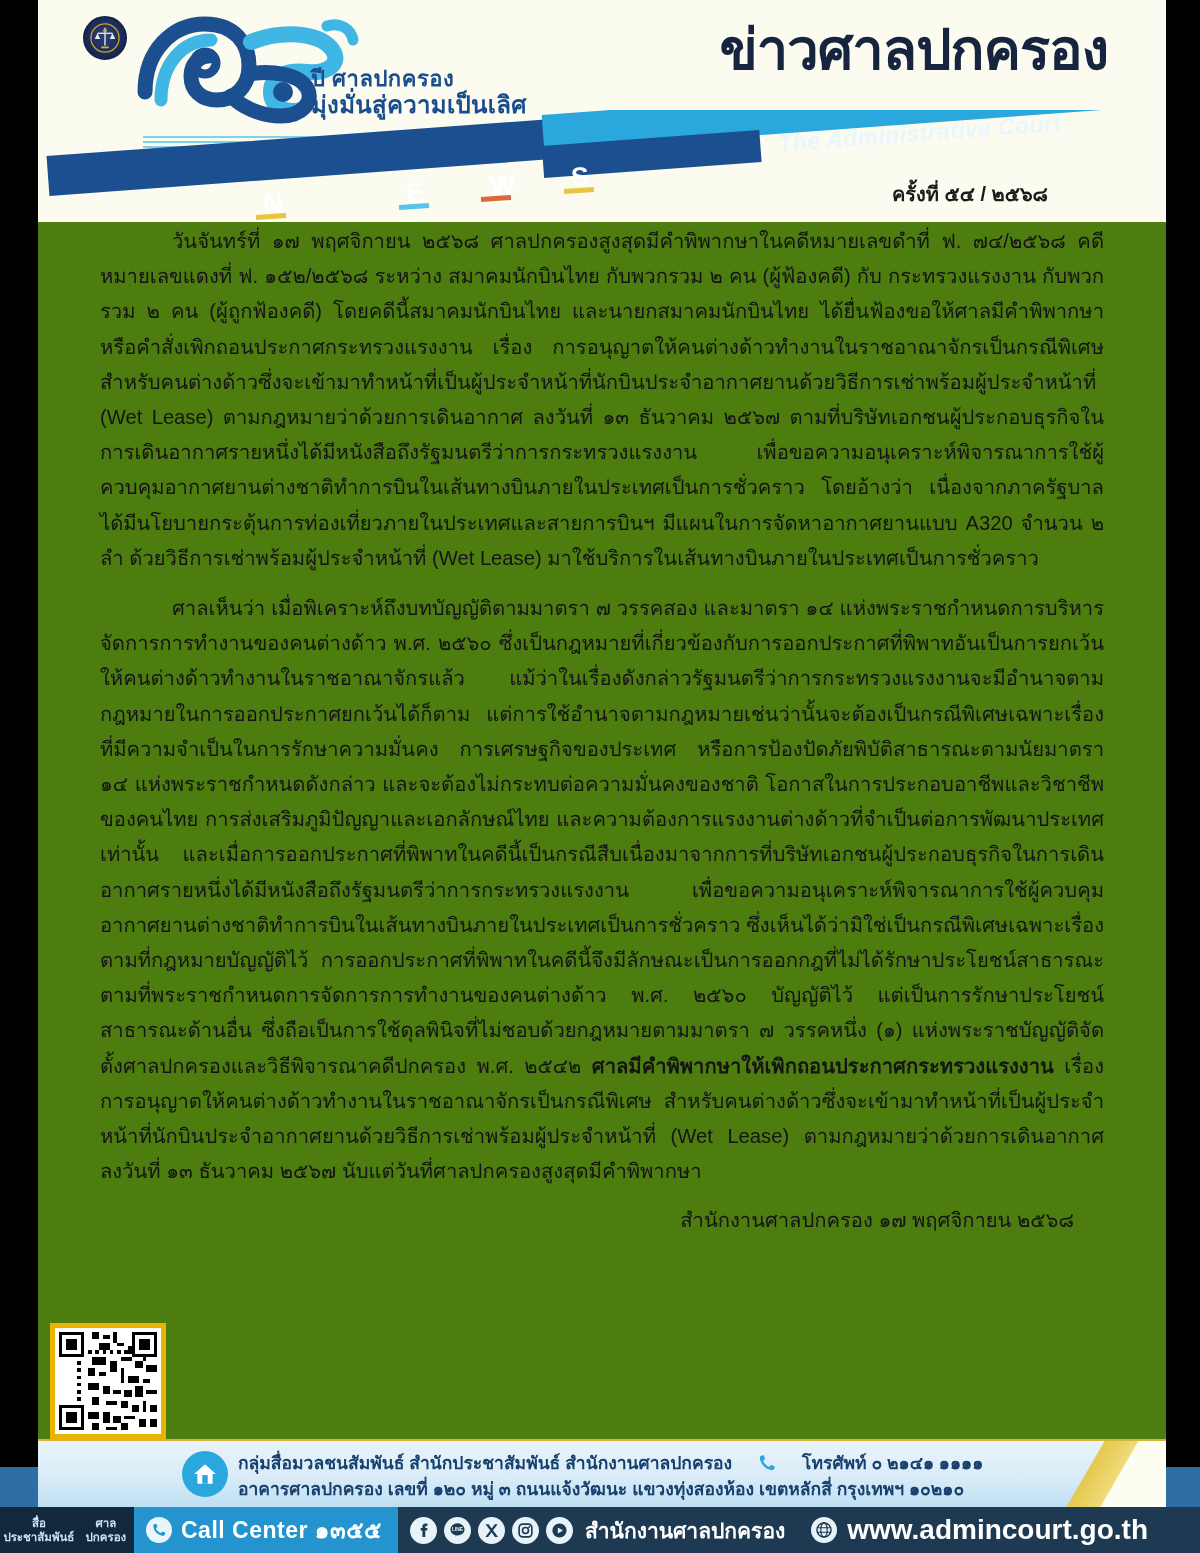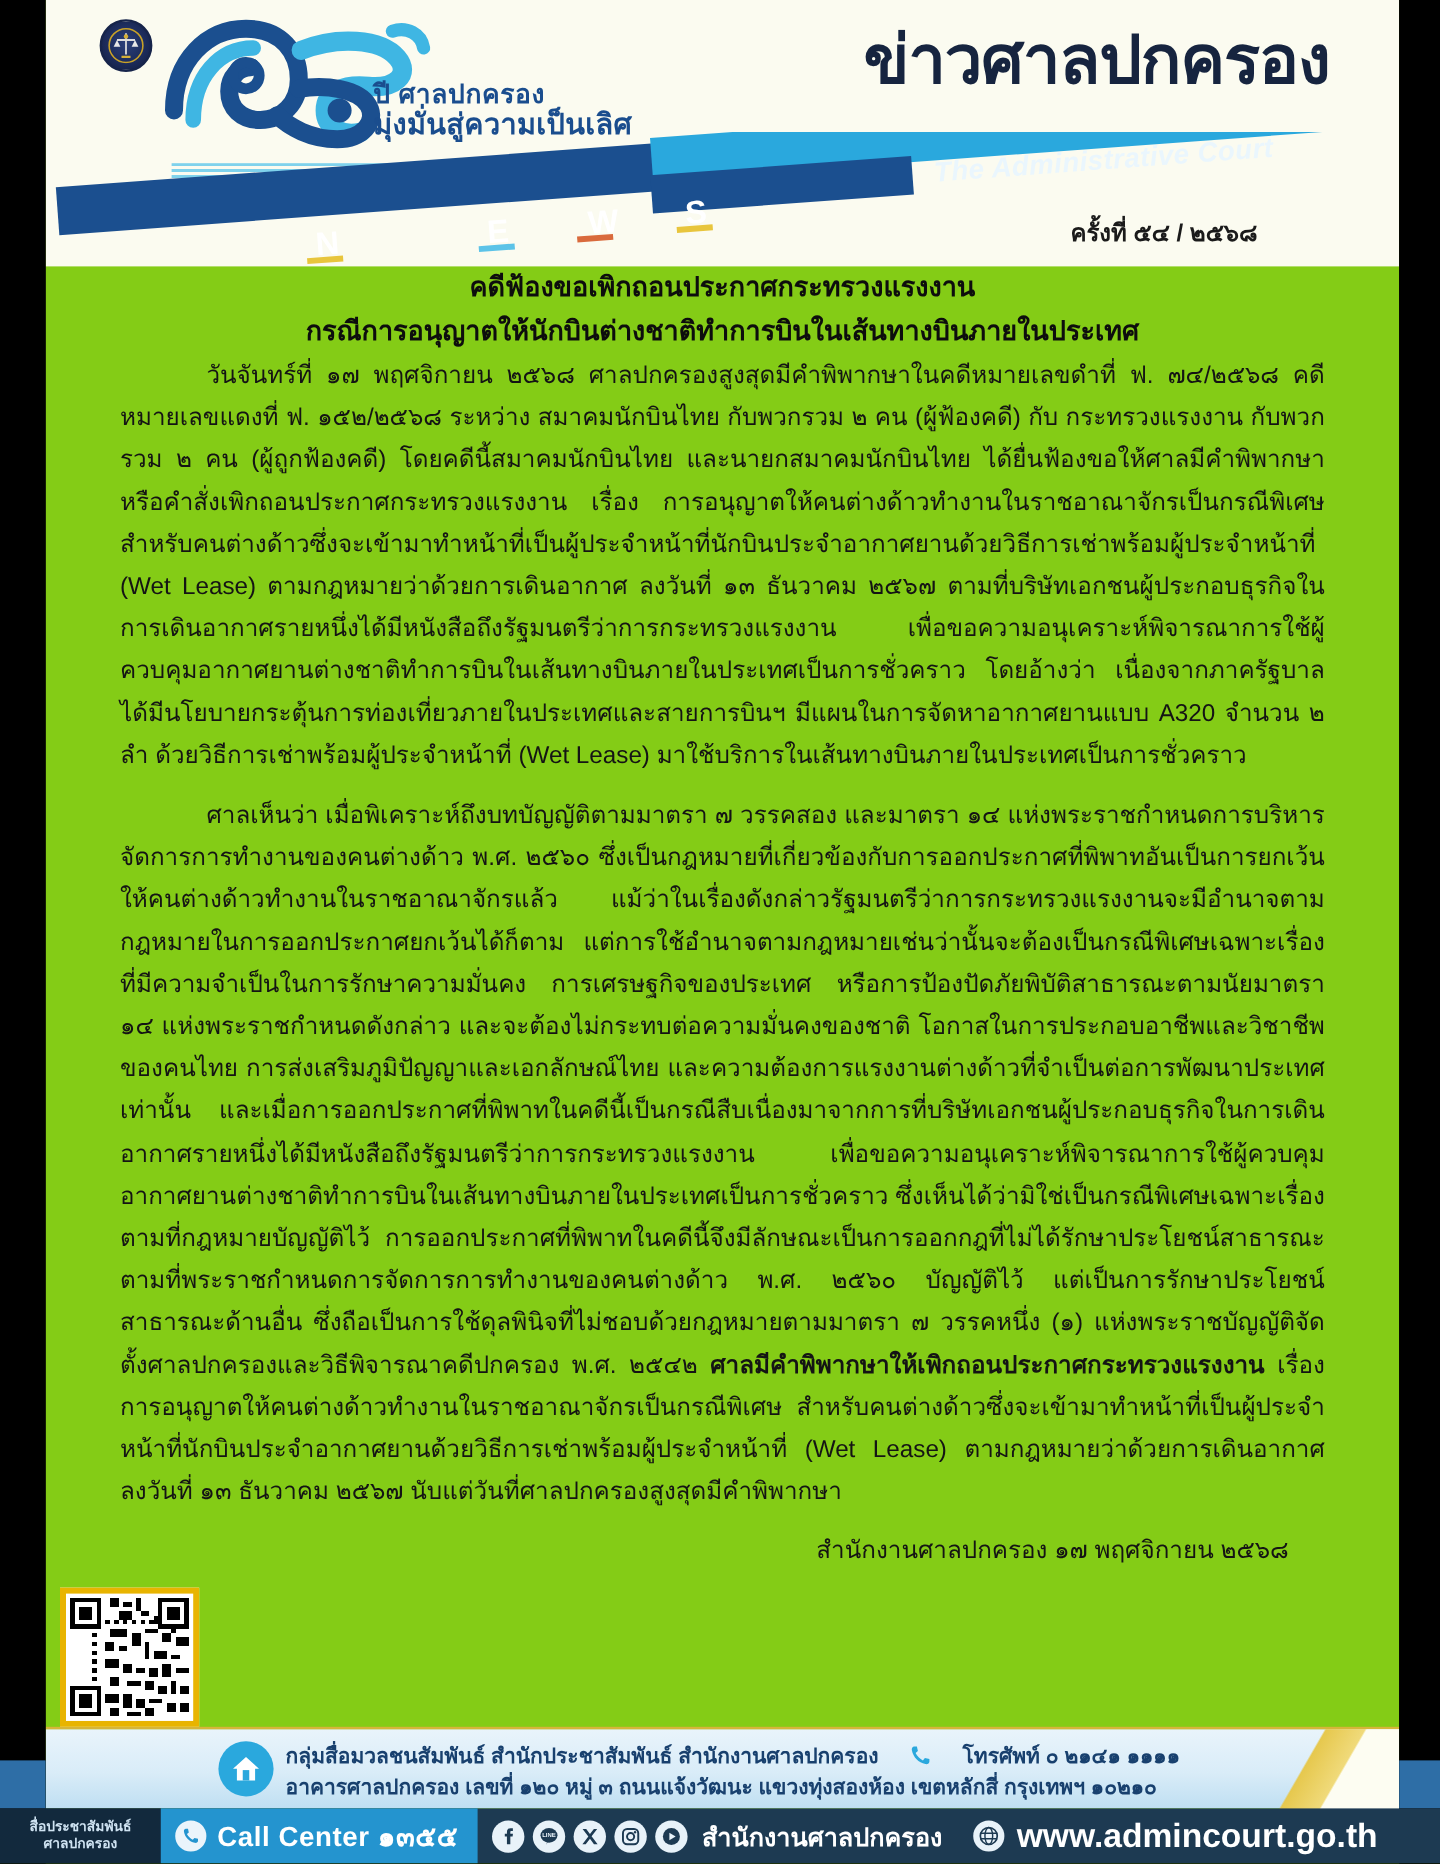--- a/index.html
+++ b/index.html
@@ -20,21 +20,21 @@
     overflow: hidden;
   }
 
   
   .sheet {
     position: absolute;
     left: 38px;
     top: 0px;
     width: 1128px;
     height: 1553px;
-    background: #84cc16;
+    background: #4d7c0f;
     overflow: hidden;
   }
 
   
   .gutter-right {
     position: absolute;
     right: 0; top: 0;
     width: 34px; height: 1553px;
     background: #000;
     z-index: 40;
@@ -296,21 +296,21 @@
     z-index: 50;
   }
   .sb-left-label {
     width: 134px;
     height: 46px;
     background: #12293d;
     color: #cfe3f2;
     font-size: 11.5px;
     line-height: 14px;
     text-align: center;
-    display: flex; flex-direction: column;
+    display: flex; flex-direction: row;
     align-items: center; justify-content: center;
     font-weight: bold;
   }
   .sb-callcenter {
     display: flex; align-items: center; gap: 9px;
     background: #2494cf;
     height: 46px;
     padding: 0 16px 0 12px;
     color: #ffffff;
     font-size: 23px;
@@ -440,24 +440,20 @@
           <span class="nl" style="left:533px; top:52px;">S</span>
           <span class="nl-bar" style="left:526px; top:78px; background:#e8c53c;"></span>
         </div>
       </div>
 
       <div class="issue-no">ครั้งที่ ๕๔ / ๒๕๖๘</div>
     </div>
 
     <div class="doc-body">
 
-      <div class="doc-title">
-        <span class="t1">คดีฟ้องขอเพิกถอนประกาศกระทรวงแรงงาน</span>
-        <span class="t2">กรณีการอนุญาตให้นักบินต่างชาติทำการบินในเส้นทางบินภายในประเทศ</span>
-      </div>
 
       <p class="para">วันจันทร์ที่ ๑๗ พฤศจิกายน ๒๕๖๘ ศาลปกครองสูงสุดมีคำพิพากษาในคดีหมายเลขดำที่ ฟ. ๗๔/๒๕๖๘ คดีหมายเลขแดงที่ ฟ. ๑๕๒/๒๕๖๘ ระหว่าง สมาคมนักบินไทย กับพวกรวม ๒ คน (ผู้ฟ้องคดี) กับ กระทรวงแรงงาน กับพวกรวม ๒ คน (ผู้ถูกฟ้องคดี) โดยคดีนี้สมาคมนักบินไทย และนายกสมาคมนักบินไทย ได้ยื่นฟ้องขอให้ศาลมีคำพิพากษาหรือคำสั่งเพิกถอนประกาศกระทรวงแรงงาน เรื่อง การอนุญาตให้คนต่างด้าวทำงานในราชอาณาจักรเป็นกรณีพิเศษ สำหรับคนต่างด้าวซึ่งจะเข้ามาทำหน้าที่เป็นผู้ประจำหน้าที่นักบินประจำอากาศยานด้วยวิธีการเช่าพร้อมผู้ประจำหน้าที่ (Wet Lease) ตามกฎหมายว่าด้วยการเดินอากาศ ลงวันที่ ๑๓ ธันวาคม ๒๕๖๗ ตามที่บริษัทเอกชนผู้ประกอบธุรกิจในการเดินอากาศรายหนึ่งได้มีหนังสือถึงรัฐมนตรีว่าการกระทรวงแรงงาน เพื่อขอความอนุเคราะห์พิจารณาการใช้ผู้ควบคุมอากาศยานต่างชาติทำการบินในเส้นทางบินภายในประเทศเป็นการชั่วคราว  โดยอ้างว่า เนื่องจากภาครัฐบาลได้มีนโยบายกระตุ้นการท่องเที่ยวภายในประเทศและสายการบินฯ มีแผนในการจัดหาอากาศยานแบบ A320 จำนวน ๒ ลำ ด้วยวิธีการเช่าพร้อมผู้ประจำหน้าที่ (Wet Lease) มาใช้บริการในเส้นทางบินภายในประเทศเป็นการชั่วคราว</p>
 
       <p class="para p2"><span>ศาลเห็นว่า เมื่อพิเคราะห์ถึงบทบัญญัติตามมาตรา ๗ วรรคสอง และมาตรา ๑๔ แห่งพระราชกำหนดการบริหารจัดการการทำงานของคนต่างด้าว พ.ศ. ๒๕๖๐ ซึ่งเป็นกฎหมายที่เกี่ยวข้องกับการออกประกาศที่พิพาทอันเป็นการยกเว้นให้คนต่างด้าวทำงานในราชอาณาจักรแล้ว แม้ว่าในเรื่องดังกล่าวรัฐมนตรีว่าการกระทรวงแรงงานจะมีอำนาจตามกฎหมายในการออกประกาศยกเว้นได้ก็ตาม  แต่การใช้อำนาจตามกฎหมายเช่นว่านั้นจะต้องเป็นกรณีพิเศษเฉพาะเรื่องที่มีความจำเป็นในการรักษาความมั่นคง การเศรษฐกิจของประเทศ หรือการป้องปัดภัยพิบัติสาธารณะตามนัยมาตรา ๑๔ แห่งพระราชกำหนดดังกล่าว และจะต้องไม่กระทบต่อความมั่นคงของชาติ โอกาสในการประกอบอาชีพและวิชาชีพของคนไทย การส่งเสริมภูมิปัญญาและเอกลักษณ์ไทย และความต้องการแรงงานต่างด้าวที่จำเป็นต่อการพัฒนาประเทศเท่านั้น และเมื่อการออกประกาศที่พิพาทในคดีนี้เป็นกรณีสืบเนื่องมาจากการที่บริษัทเอกชนผู้ประกอบธุรกิจในการเดินอากาศรายหนึ่งได้มีหนังสือถึงรัฐมนตรีว่าการกระทรวงแรงงาน เพื่อขอความอนุเคราะห์พิจารณาการใช้ผู้ควบคุมอากาศยานต่างชาติทำการบินในเส้นทางบินภายในประเทศเป็นการชั่วคราว ซึ่งเห็นได้ว่ามิใช่เป็นกรณีพิเศษเฉพาะเรื่องตามที่กฎหมายบัญญัติไว้ การออกประกาศที่พิพาทในคดีนี้จึงมีลักษณะเป็นการออกกฎที่ไม่ได้รักษาประโยชน์สาธารณะตามที่พระราชกำหนดการจัดการการทำงานของคนต่างด้าว พ.ศ. ๒๕๖๐ บัญญัติไว้ แต่เป็นการรักษาประโยชน์สาธารณะด้านอื่น ซึ่งถือเป็นการใช้ดุลพินิจที่ไม่ชอบด้วยกฎหมายตามมาตรา ๗ วรรคหนึ่ง (๑) แห่งพระราชบัญญัติจัดตั้งศาลปกครองและวิธีพิจารณาคดีปกครอง พ.ศ. ๒๕๔๒ </span><span class="bold-seg">ศาลมีคำพิพากษาให้เพิกถอนประกาศกระทรวงแรงงาน</span><span> เรื่อง การอนุญาตให้คนต่างด้าวทำงานในราชอาณาจักรเป็นกรณีพิเศษ สำหรับคนต่างด้าวซึ่งจะเข้ามาทำหน้าที่เป็นผู้ประจำหน้าที่นักบินประจำอากาศยานด้วยวิธีการเช่าพร้อมผู้ประจำหน้าที่ (Wet Lease) ตามกฎหมายว่าด้วยการเดินอากาศ ลงวันที่ ๑๓ ธันวาคม ๒๕๖๗ นับแต่วันที่ศาลปกครองสูงสุดมีคำพิพากษา</span></p>
 
       <div class="signoff">สำนักงานศาลปกครอง ๑๗ พฤศจิกายน ๒๕๖๘</div>
     </div>
 
     <div class="qr">
       <svg class="qrimg" viewBox="0 0 29 29" shape-rendering="crispEdges">

